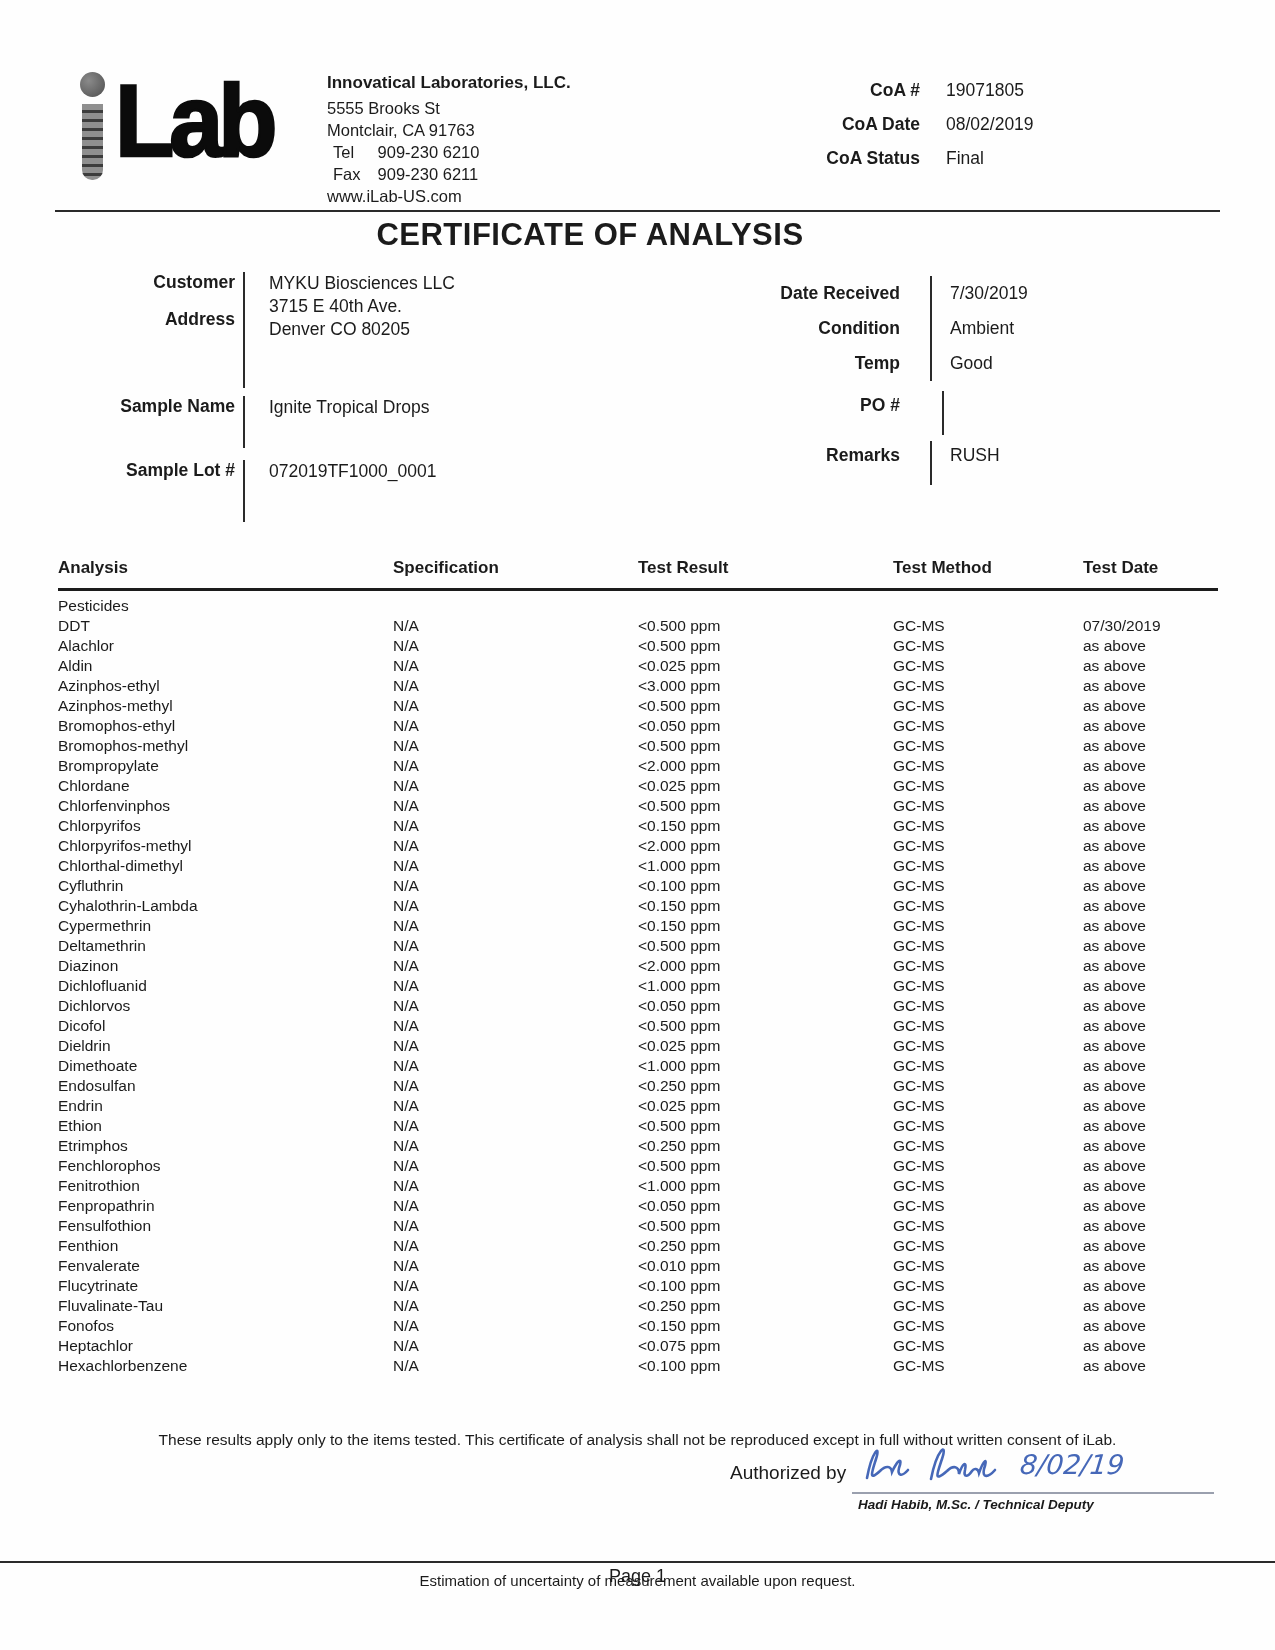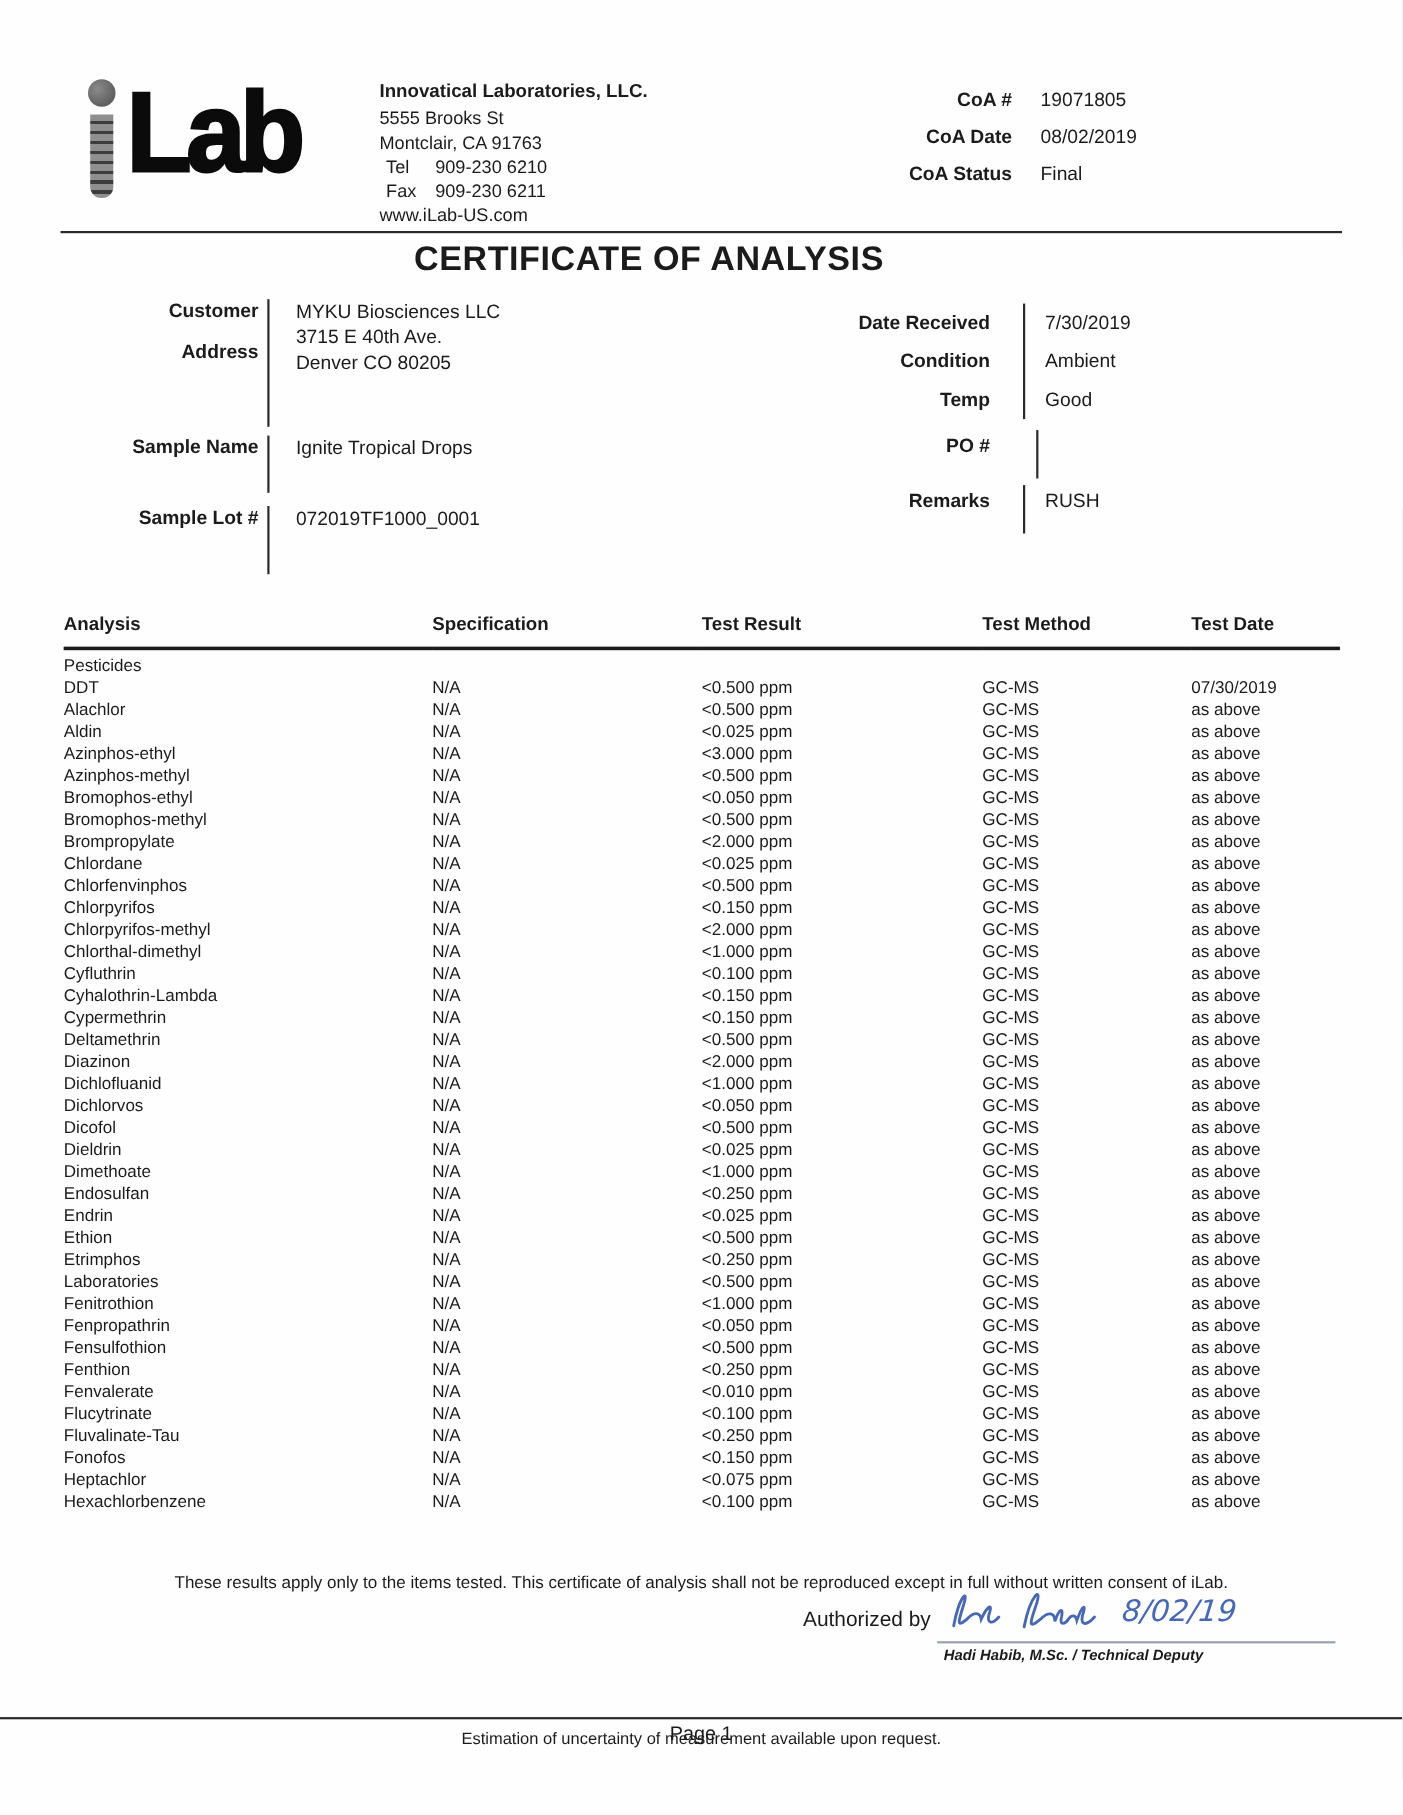--- a/index.html
+++ b/index.html
@@ -11,21 +11,21 @@
   
   .logo{position:absolute;left:75px;top:70px;display:flex;align-items:flex-start;}
   .logo-i{display:flex;flex-direction:column;align-items:center;width:34px;margin-top:2px;}
   .logo-dot{width:25px;height:25px;border-radius:50%;
     background:radial-gradient(circle at 35% 35%, #8a8a8a, #4e4e4e);}
   .logo-tube{width:21px;height:76px;margin-top:7px;border-radius:0 0 10px 10px;
     background:repeating-linear-gradient(180deg,#8f8f8f 0 6px,#3c3c3c 6px 9px);}
   .logo-lab{font-size:97px;font-weight:bold;letter-spacing:-5px;line-height:0.98;
     color:#0b0b0b;-webkit-text-stroke:2.5px #0b0b0b;transform:scaleY(1.06);
     transform-origin:top left;margin-left:6px;}
-  .company{position:absolute;left:345px;top:72px;font-size:16.5px;line-height:22px;}
+  .company{position:absolute;left:327px;top:72px;font-size:16.5px;line-height:22px;}
   .company .co-name{font-weight:bold;font-size:17px;margin-bottom:3px;}
   .tel-row span.lbl{display:inline-block;width:40px;padding-left:6px;}
   .coa-block{position:absolute;left:795px;top:80px;}
   .coa-row{display:flex;margin-bottom:13px;font-size:17.5px;}
   .coa-row .lbl{width:125px;text-align:right;font-weight:bold;}
   .coa-row .val{margin-left:26px;}
   .rule-top{position:absolute;left:55px;top:210px;width:1165px;border-top:2px solid #2a2a2a;}
   
   .doc-title{position:absolute;left:0;top:217px;width:1275px;text-align:center;
     padding-right:95px;box-sizing:border-box;
@@ -379,21 +379,21 @@
           <td>as above</td>
         </tr>
         <tr>
           <td>Etrimphos</td>
           <td>N/A</td>
           <td>&lt;0.250 ppm</td>
           <td>GC-MS</td>
           <td>as above</td>
         </tr>
         <tr>
-          <td>Laboratories</td>
+          <td>Fenchlorophos</td>
           <td>N/A</td>
           <td>&lt;0.500 ppm</td>
           <td>GC-MS</td>
           <td>as above</td>
         </tr>
         <tr>
           <td>Fenitrothion</td>
           <td>N/A</td>
           <td>&lt;1.000 ppm</td>
           <td>GC-MS</td>

